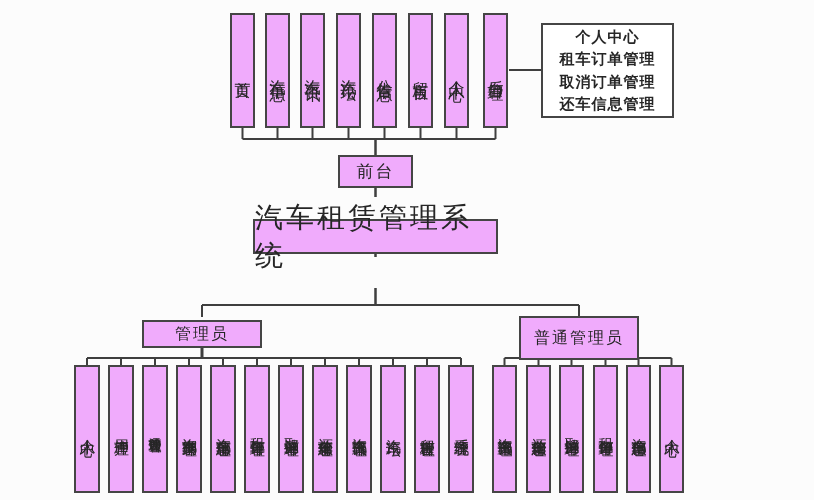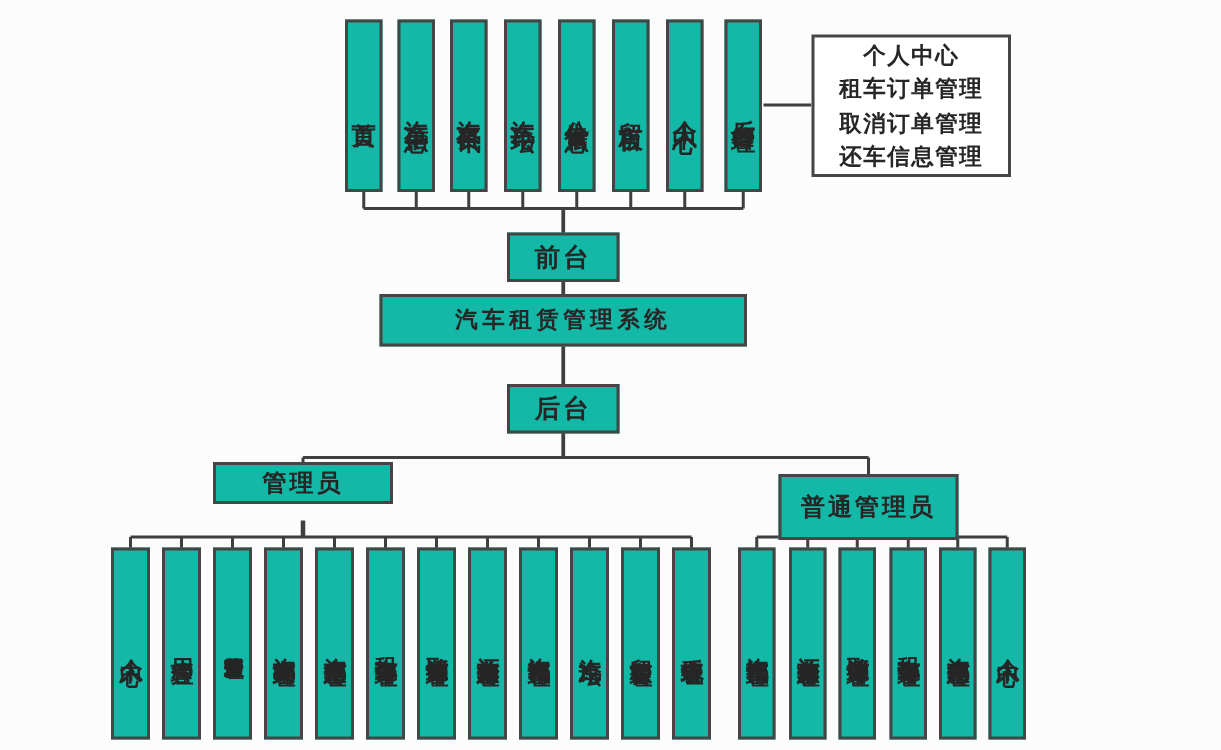--- a/index.html
+++ b/index.html
@@ -3,32 +3,32 @@
 <meta charset="utf-8">
 <style>
   html,body{margin:0;padding:0;}
   .canvas{
     position:relative;width:814px;height:500px;
     background:#fcfcfc;overflow:hidden;
     font-family:"DejaVu Sans",sans-serif;
   }
   .connectors{position:absolute;left:0;top:0;width:814px;height:500px;}
   .box{
-    position:absolute;background:#14b8a6;border:2px solid #454545;
+    position:absolute;background:#f0abfc;border:2px solid #454545;
     display:flex;align-items:center;justify-content:center;
-    font-weight:bold;color:#262626;box-sizing:border-box;
+    font-weight:normal;color:#262626;box-sizing:border-box;
   }
   .vbox{
     writing-mode:vertical-rl;text-orientation:upright;
     letter-spacing:2px;line-height:1;
   }
   .top-node{font-size:16px;}
   .child-node{font-size:15px;letter-spacing:1px;}
   .hbox{font-size:17px;letter-spacing:2px;}
-  .root-node{font-size:15px;letter-spacing:3px;}
+  .root-node{font-size:28px;letter-spacing:3px;margin-top:23px;}
   .branch-node{font-size:16px;letter-spacing:2px;}
   .side-box{
     position:absolute;background:#ffffff;border:2px solid #454545;
     display:flex;flex-direction:column;align-items:center;justify-content:center;
     font-weight:bold;color:#262626;box-sizing:border-box;
     font-size:15px;line-height:1.5;letter-spacing:1px;
   }
 </style>
 </head>
 <body>
@@ -97,23 +97,22 @@
 
   <div class="side-box" style="left:541px;top:23px;width:133px;height:95px">
     <div>个人中心</div>
     <div>租车订单管理</div>
     <div>取消订单管理</div>
     <div>还车信息管理</div>
   </div>
 
   <div class="box hbox" style="left:338px;top:155px;width:75px;height:33px">前台</div>
   <div class="box hbox root-node" style="left:253px;top:196px;width:245px;height:35px">汽车租赁管理系统</div>
-  <div class="box hbox" style="left:338px;top:256px;width:75px;height:33px">后台</div>
 
-  <div class="box hbox branch-node" style="left:142px;top:308px;width:120px;height:28px">管理员</div>
+  <div class="box hbox branch-node" style="left:142px;top:320px;width:120px;height:28px">管理员</div>
   <div class="box hbox branch-node" style="left:519px;top:316px;width:120px;height:44px">普通管理员</div>
 
   <div class="box vbox child-node" style="left:74px;top:365px;width:26px;height:128px">个人中心</div>
   <div class="box vbox child-node" style="left:108px;top:365px;width:26px;height:128px">用户管理</div>
   <div class="box vbox child-node" style="left:142px;top:365px;width:26px;height:128px;font-size:13px;letter-spacing:0.5px">普通管理员管理</div>
   <div class="box vbox child-node" style="left:176px;top:365px;width:26px;height:128px">汽车类别管理</div>
   <div class="box vbox child-node" style="left:210px;top:365px;width:26px;height:128px">汽车信息管理</div>
   <div class="box vbox child-node" style="left:244px;top:365px;width:26px;height:128px">租车订单管理</div>
   <div class="box vbox child-node" style="left:278px;top:365px;width:26px;height:128px">取消订单管理</div>
   <div class="box vbox child-node" style="left:312px;top:365px;width:26px;height:128px">还车信息管理</div>

